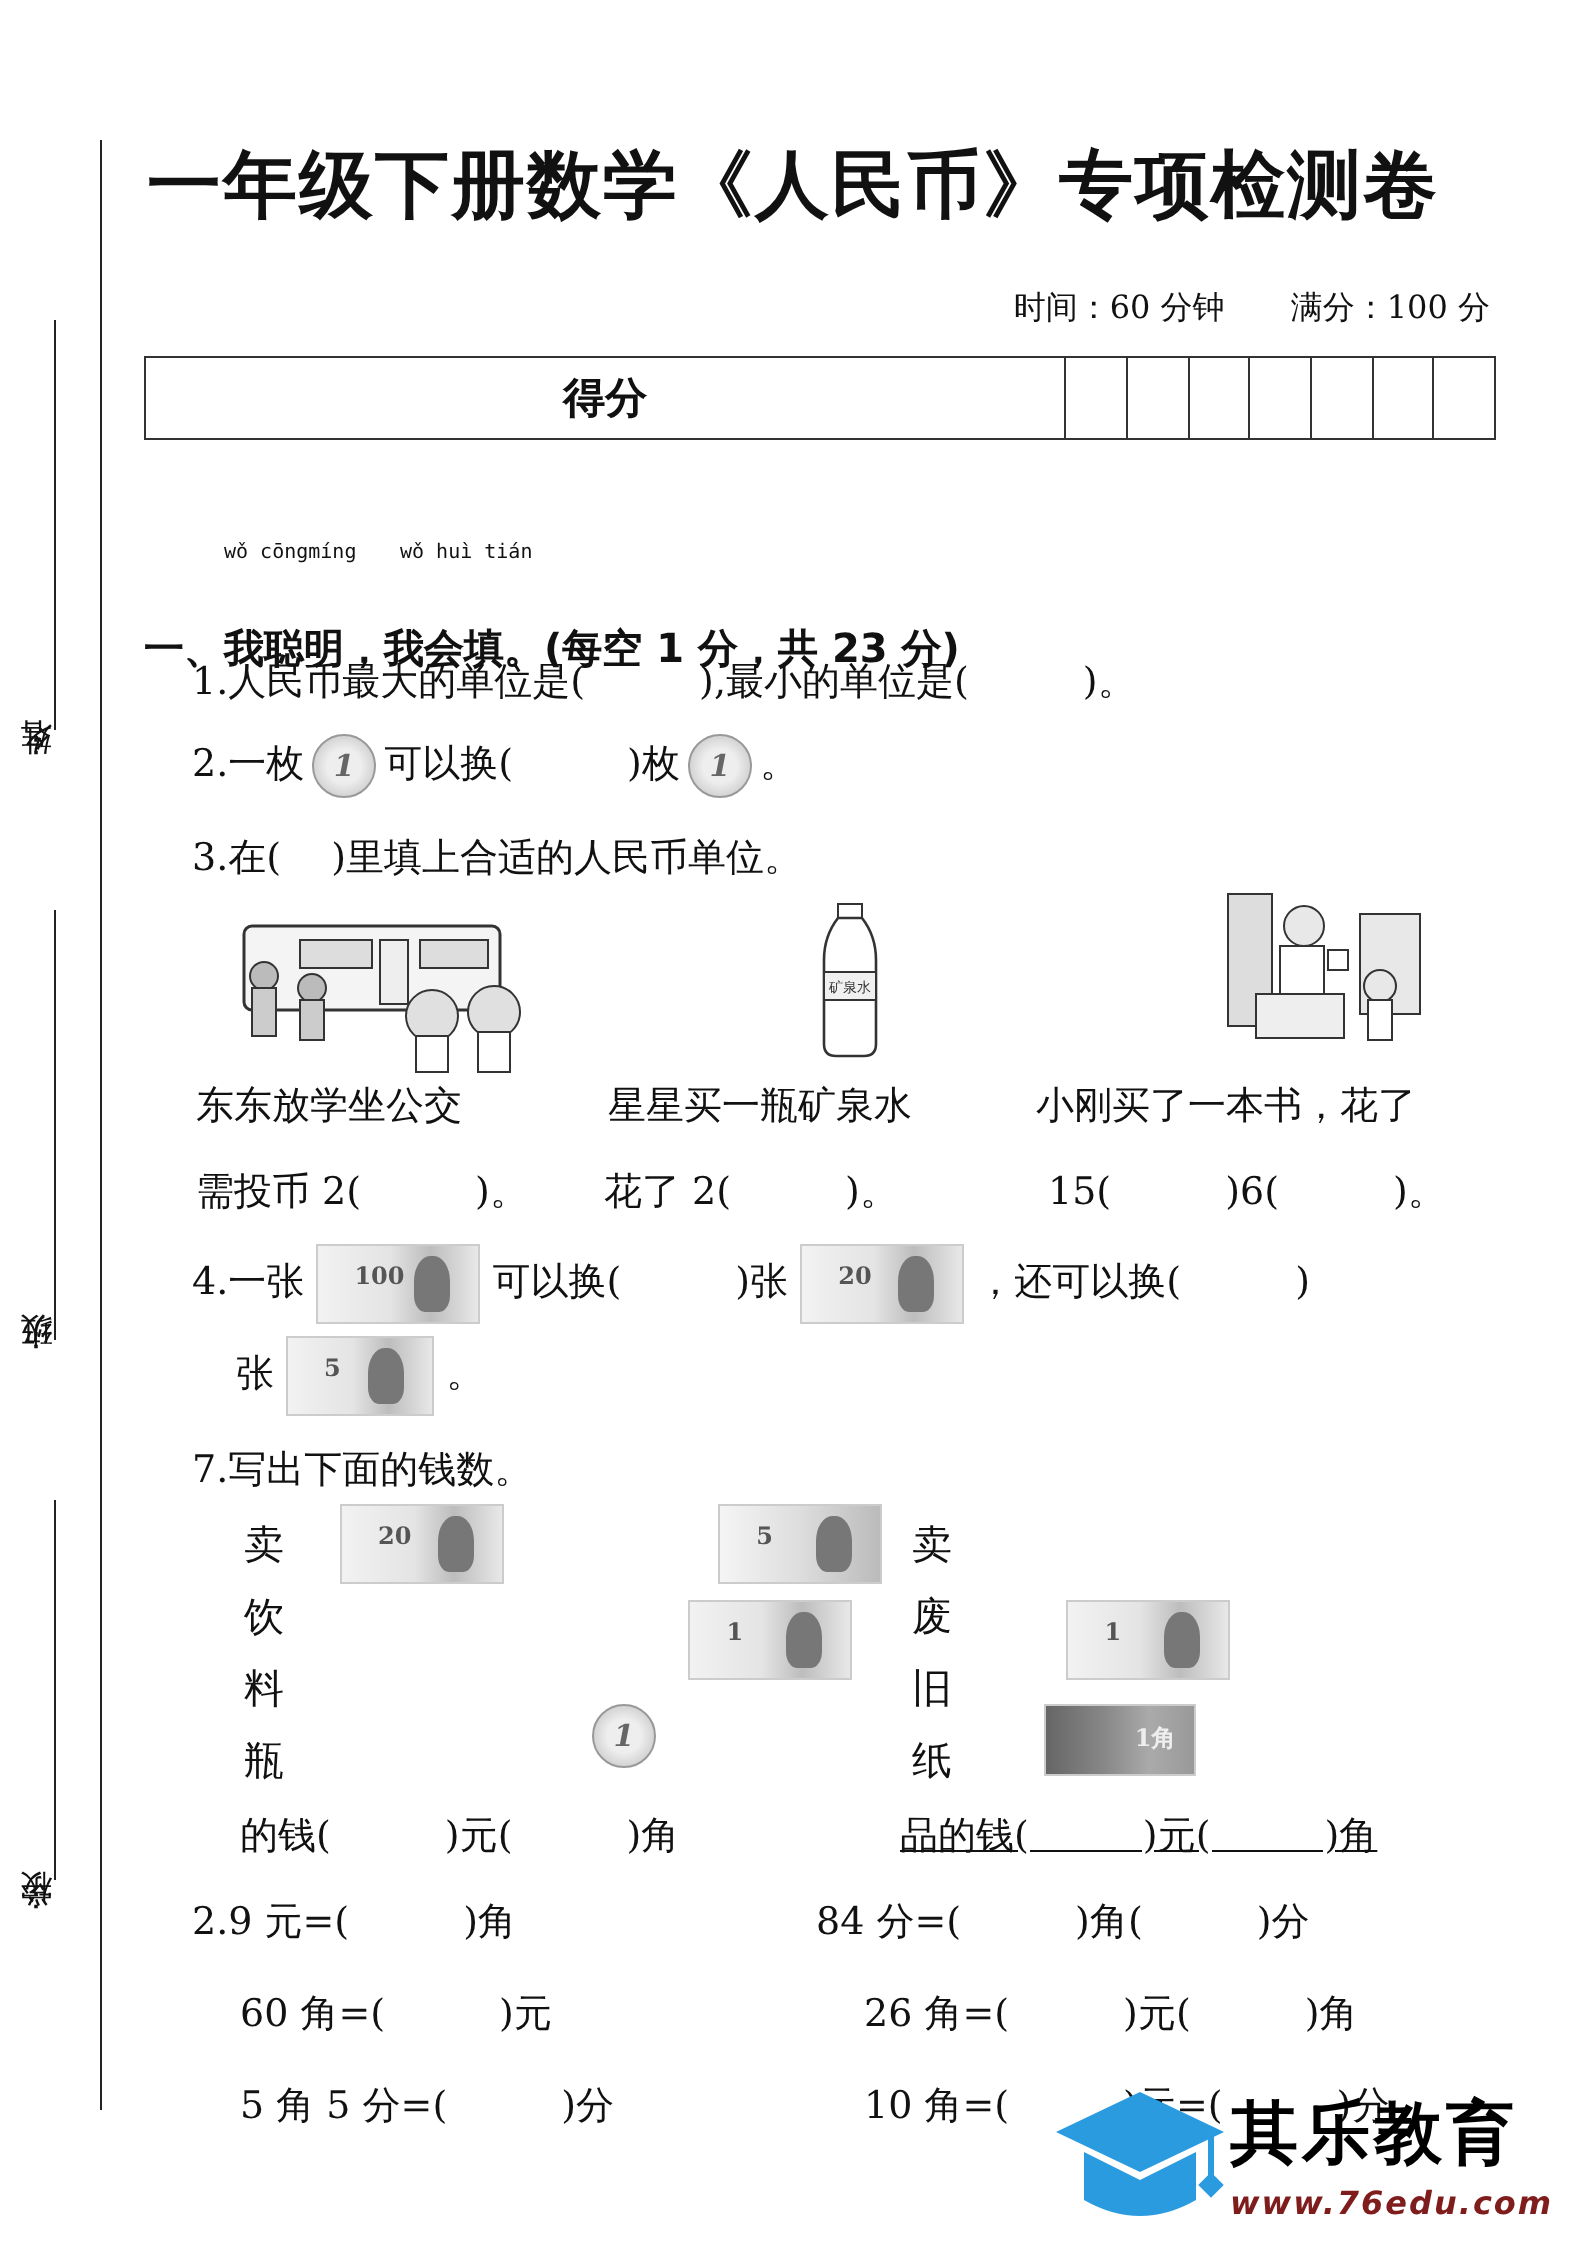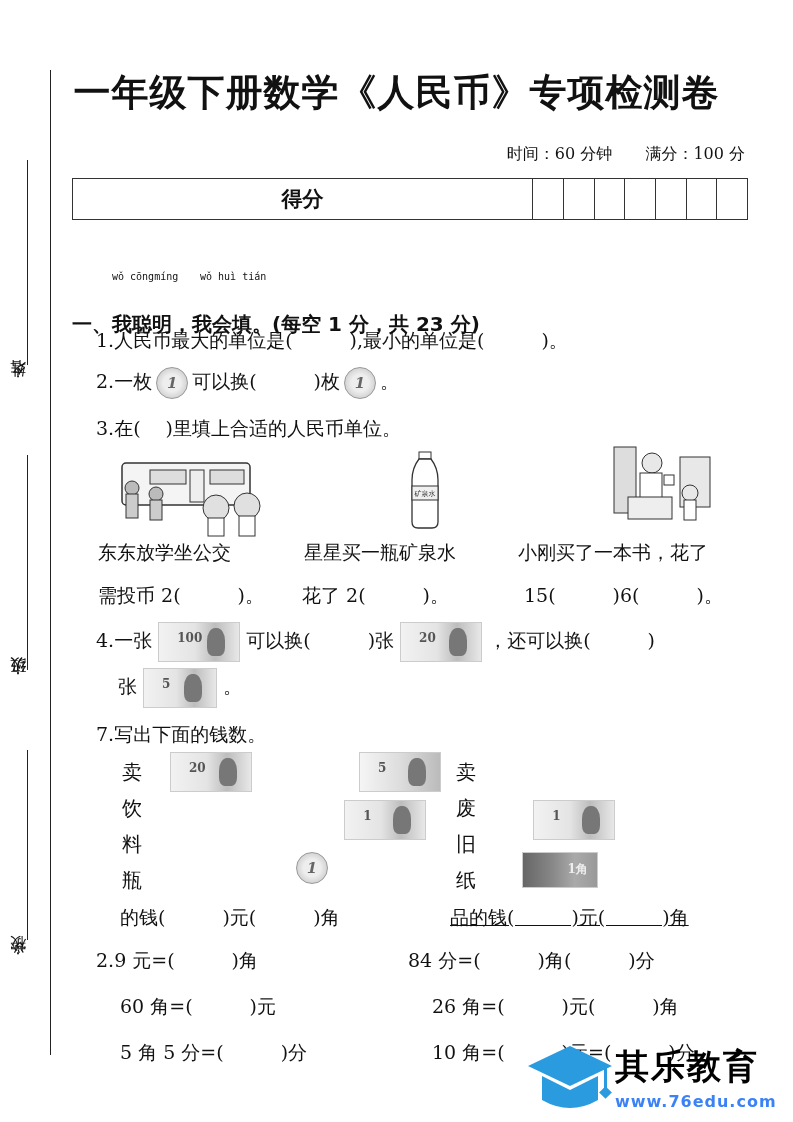--- a/index.html
+++ b/index.html
@@ -26,22 +26,22 @@
           border:1px solid #ccc; vertical-align:middle; position:relative; font-size:12px; font-weight:bold; color:#555; }
   .bill .val { position:absolute; left:18px; top:8px; font-family:"DejaVu Serif",serif; }
   .bill .face { position:absolute; right:14px; top:5px; width:18px; height:28px; border-radius:45% 45% 30% 30%; background:#777; }
   .bill.dark { background:linear-gradient(90deg,#666 0%,#888 40%,#aaa 70%,#999 100%); }
   .bill.light { background:linear-gradient(90deg,#f5f5f5 0%,#ddd 50%,#bbb 100%); }
   .pic { position:absolute; border:none; }
   .vert { position:absolute; font-size:20px; line-height:36px; width:24px; }
   .logo-cap { position:absolute; left:520px; top:1042px; }
   .logo-text { position:absolute; left:615px; top:1044px; font-size:34px; font-weight:bold; color:#000000;
                font-family:"DejaVu Sans","Liberation Sans",sans-serif; letter-spacing:2px; }
-  .logo-url { position:absolute; left:615px; top:1092px; font-size:16px; font-weight:bold; color:#3b82f6;
-              font-family:"DejaVu Sans","Liberation Sans",sans-serif; letter-spacing:1px; }
+  .logo-url { position:absolute; left:615px; top:1092px; font-size:16px; font-weight:bold; color:#7f1d1d;
+              font-family:"DejaVu Sans","Liberation Sans",sans-serif; letter-spacing:1px;font-style:italic; }
 </style>
 </head>
 <body>
 
 
 
 
 <div class="vline" style="left:50px;top:70px;height:985px;"></div>
 <div class="vline" style="left:27px;top:160px;height:205px;"></div>
 <div class="side-label" style="top:368px;">姓名：</div>

